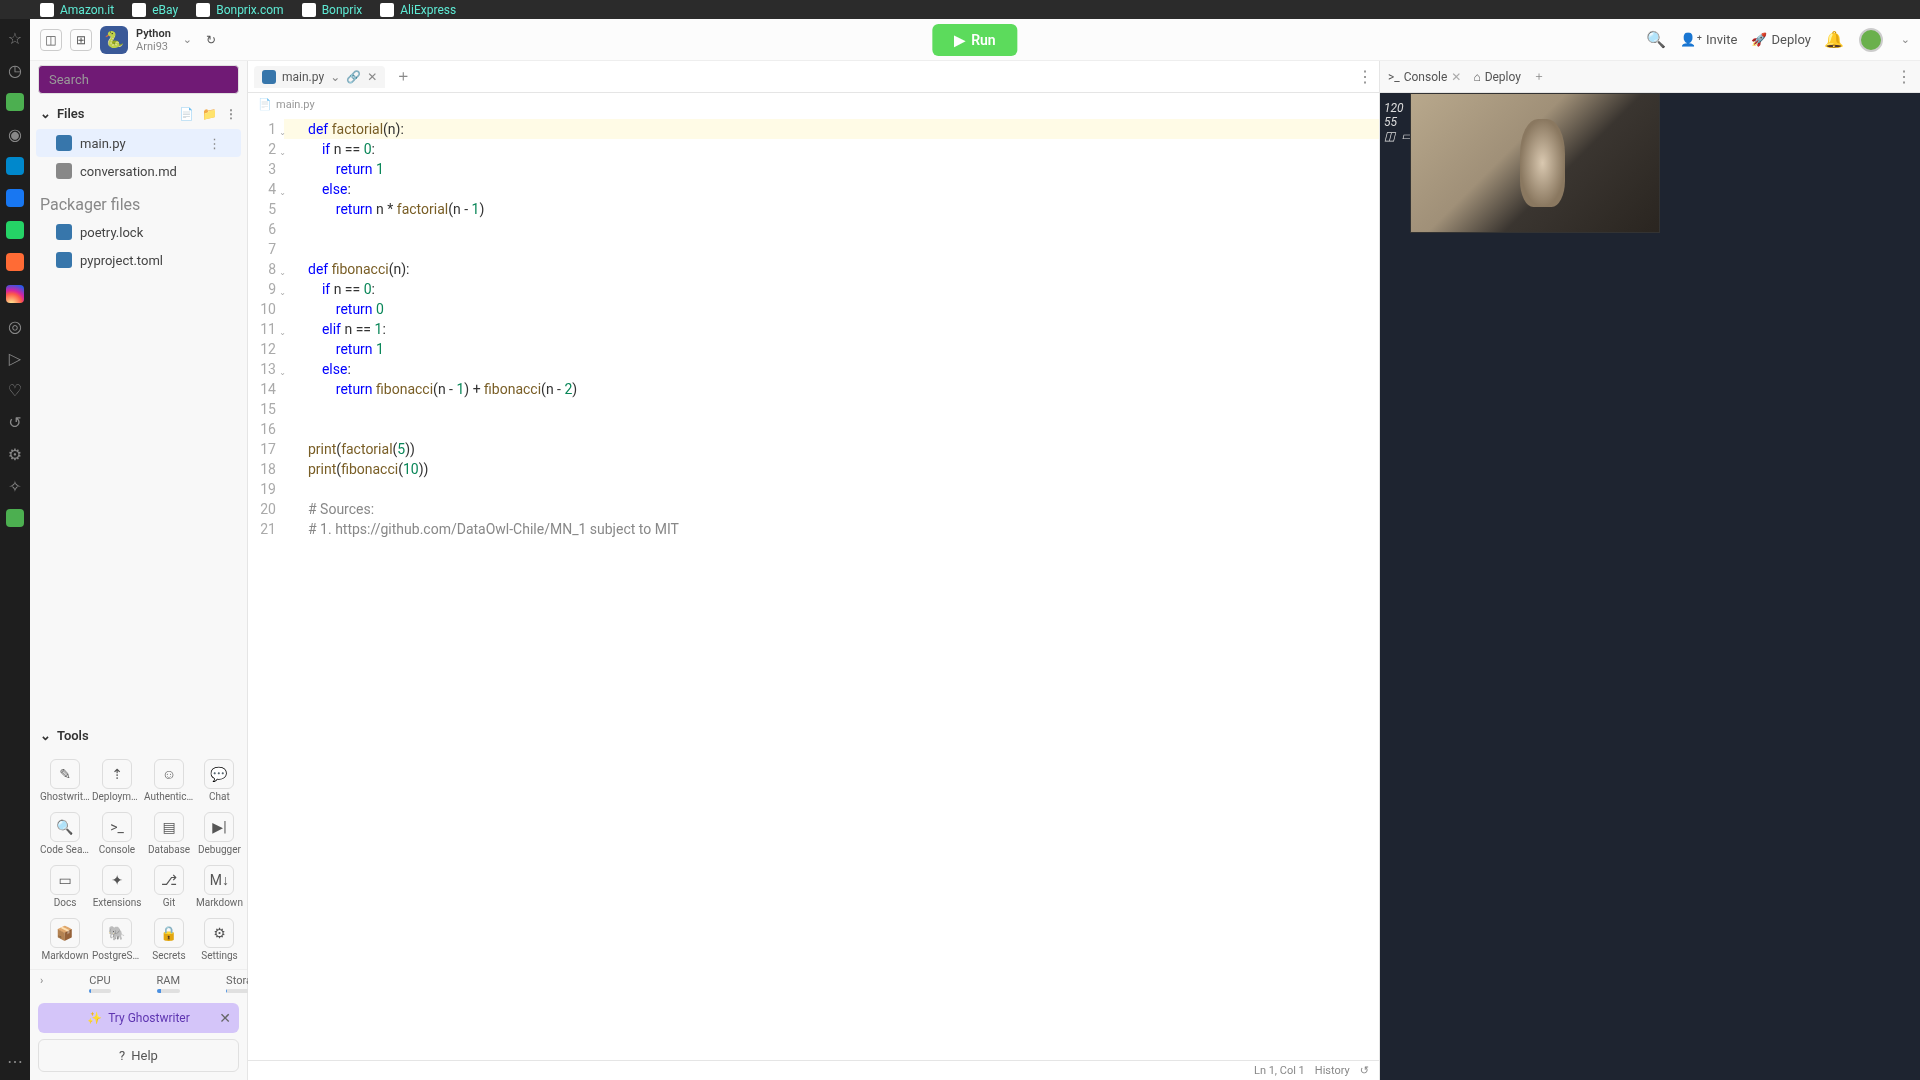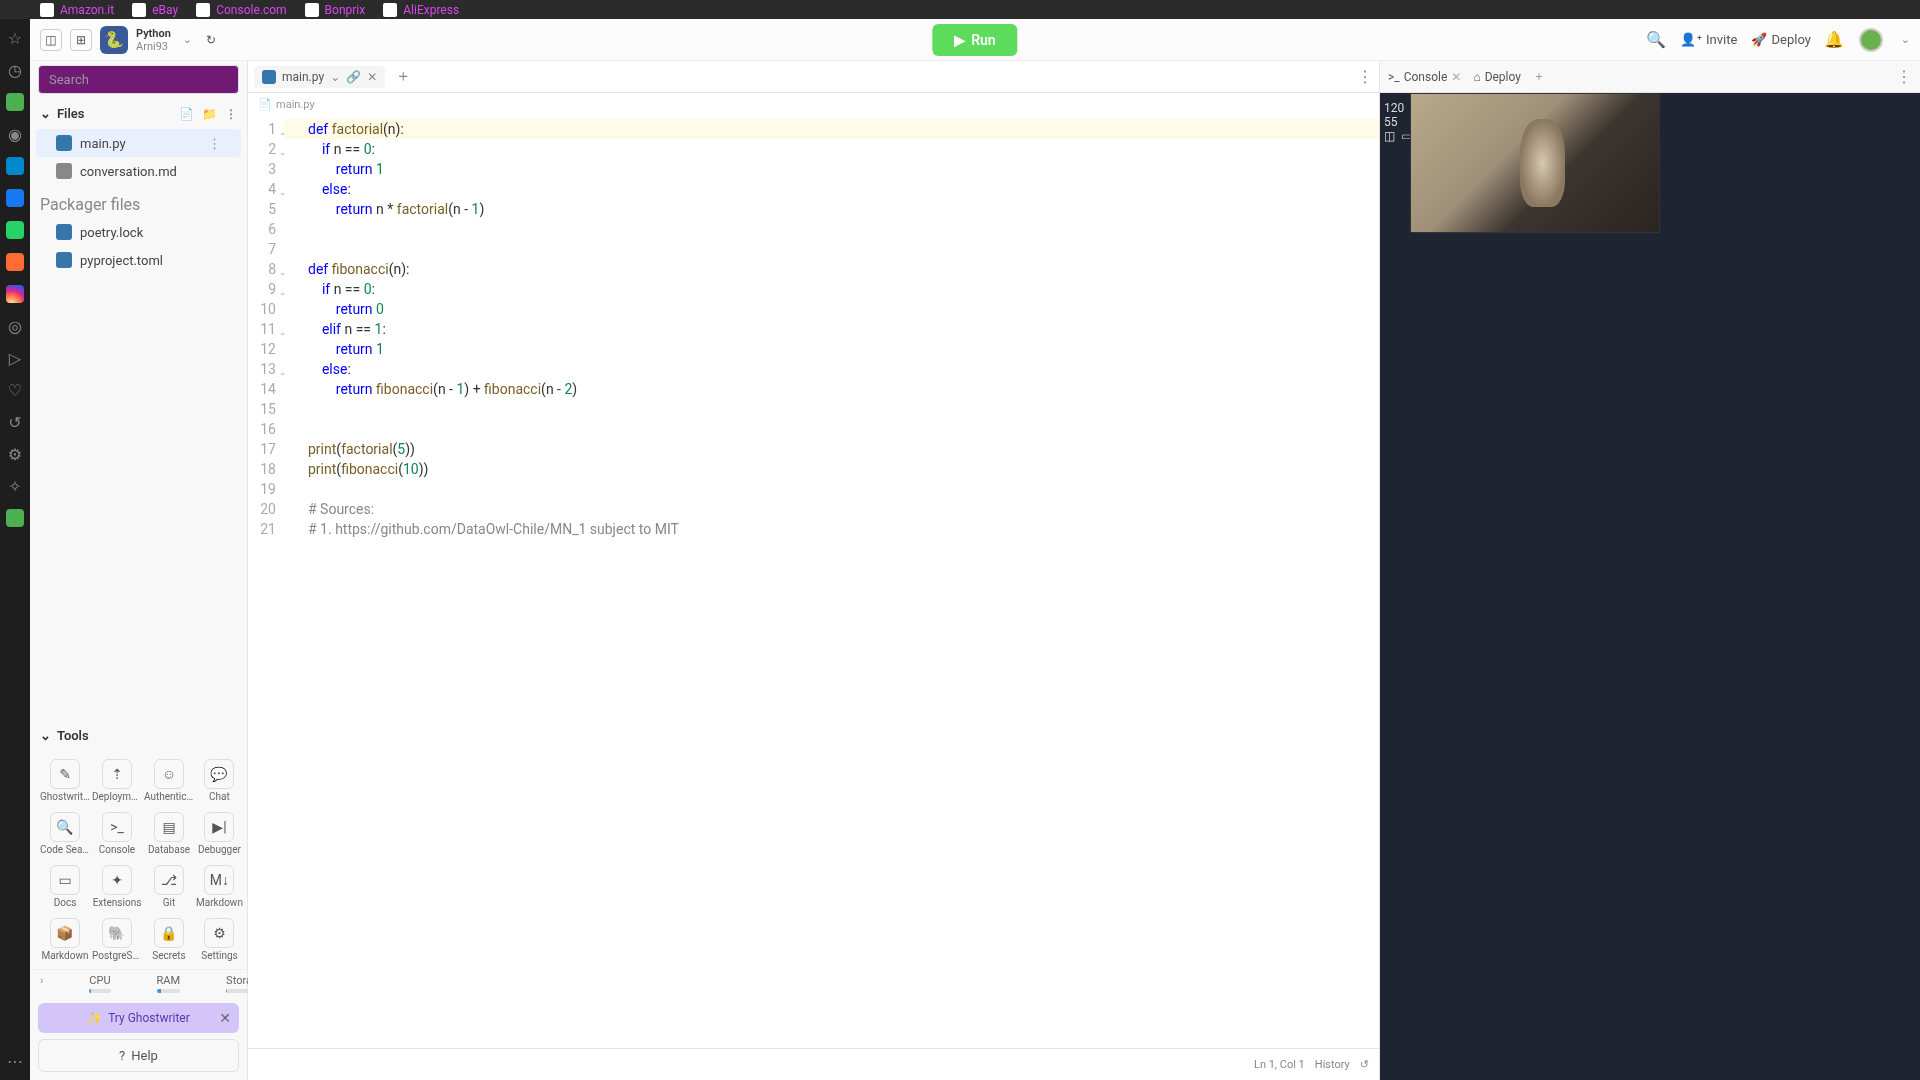--- a/index.html
+++ b/index.html
@@ -1,18 +1,18 @@
 <!DOCTYPE html>
 <html><head>
 <meta charset="utf-8">
 <style>
 * { margin: 0; padding: 0; box-sizing: border-box; font-family: -apple-system, BlinkMacSystemFont, "Segoe UI", Roboto, sans-serif; }
 body { width: 1920px; height: 1080px; background: #fff; overflow: hidden; position: relative; }
 .browser-tabs { height: 19px; background: #2b2b2b; display: flex; align-items: center; padding-left: 40px; gap: 18px; }
-.btab { display: flex; align-items: center; gap: 6px; color: #d946ef; font-size: 12px; }
+.btab { display: flex; align-items: center; gap: 6px; color: #5eead4; font-size: 12px; }
 .btab-icon { width: 14px; height: 14px; background: #fff; border-radius: 2px; }
 .leftbar { position: absolute; left: 0; top: 19px; bottom: 0; width: 30px; background: #1e1e1e; display: flex; flex-direction: column; align-items: center; padding-top: 10px; gap: 14px; }
 .lb-icon { width: 18px; height: 18px; border-radius: 4px; display: flex; align-items: center; justify-content: center; color: #888; background: transparent; }
 .lb-green { background: #4caf50; }
 .lb-orange { background: #ff6b35; }
 .lb-whatsapp { background: #25d366; }
 .lb-tg { background: #0088cc; }
 .lb-fb { background: #1877f2; }
 .lb-ig { background: radial-gradient(circle at 30% 107%, #fdf497 0%, #fd5949 45%, #d6249f 60%, #285AEB 90%); }
 .lb-dots { color: #888; margin-top: auto; margin-bottom: 10px; }
@@ -59,46 +59,46 @@
 .code { flex:1; font-family: 'Consolas','Monaco',monospace; font-size:14px; line-height:20px; padding:4px 0; overflow:auto; position:relative; }
 .code-row { display:flex; }
 .gutter { width:36px; text-align:right; padding-right:8px; color:#aaa; user-select:none; position:relative; }
 .fold { position:absolute; right:-2px; top:4px; font-size:8px; color:#aaa; }
 .codeline { white-space:pre; color:#333; padding-left:24px; flex:1; }
 .code-row.hl .codeline { background:#fffbe6; }
 .kw { color:#0000ff; }
 .fn { color:#795e26; }
 .num { color:#098658; }
 .cm { color:#888; }
-.statusbar { height:32px; border-top:1px solid #e5e5e5; display:flex; align-items:center; justify-content:flex-end; padding:0 10px; gap:10px; font-size:11px; color:#888; }
+.statusbar { height:20px; border-top:1px solid #e5e5e5; display:flex; align-items:center; justify-content:flex-end; padding:0 10px; gap:10px; font-size:11px; color:#888; }
 .console-pane { width: 540px; background:#1e2430; display:flex; flex-direction:column; position:relative; }
 .console-tabs { height:32px; background:#f8f8f8; border-bottom:1px solid #e5e5e5; display:flex; align-items:center; padding:0 8px; gap:12px; font-size:12px; color:#555;}
 .ctab { display:flex; align-items:center; gap:4px; }
-.console-body { flex:1; position:relative; }
+.console-body { flex:1; position:relative;font-style:italic; }
 .cam { position:absolute; top:0; left:30px; width:250px; height:140px; background: linear-gradient(135deg,#b8a88c 0%, #a09078 40%, #3a3530 60%, #2a2520 100%); border:1px solid #333; }
 .cam::after{content:"";position:absolute;left:44%;top:18%;width:18%;height:64%;background:radial-gradient(ellipse at center,#d9c8b0 0%, #8a7860 70%);border-radius:40% 40% 30% 30%;}
 .cmetrics { position:absolute; top:8px; left:4px; color:#dcdcdc; font-family:monospace; font-size:12px; line-height:14px; }
 .cicons { position:absolute; top:36px; left:4px; color:#dcdcdc; font-size:12px; display:flex; gap:6px; }
 .more { margin-left:auto; color:#888; font-size:16px; }
 </style>
 </head>
 <body>
 
 <div class="browser-tabs">
   <div class="btab">
       <div class="btab-icon"></div>
       <span>Amazon.it</span>
     </div>
   <div class="btab">
       <div class="btab-icon"></div>
       <span>eBay</span>
     </div>
   <div class="btab">
       <div class="btab-icon"></div>
-      <span>Console.com</span>
+      <span>Bonprix.com</span>
     </div>
   <div class="btab">
       <div class="btab-icon"></div>
       <span>Bonprix</span>
     </div>
   <div class="btab">
       <div class="btab-icon"></div>
       <span>AliExpress</span>
     </div>
 </div>

